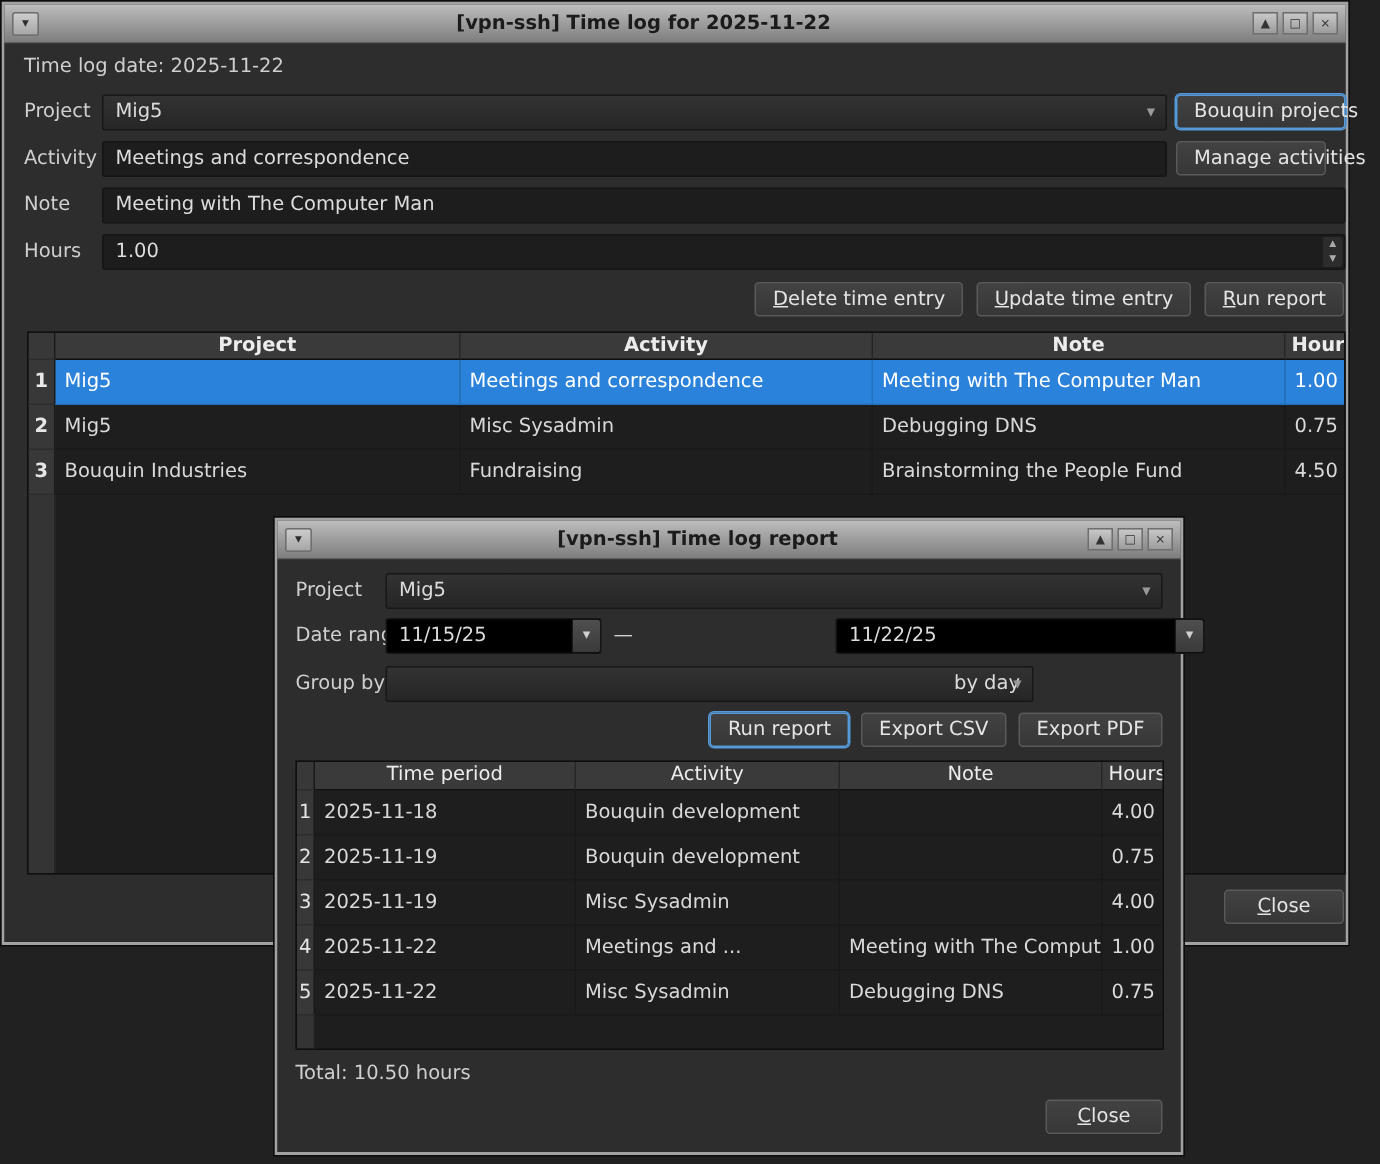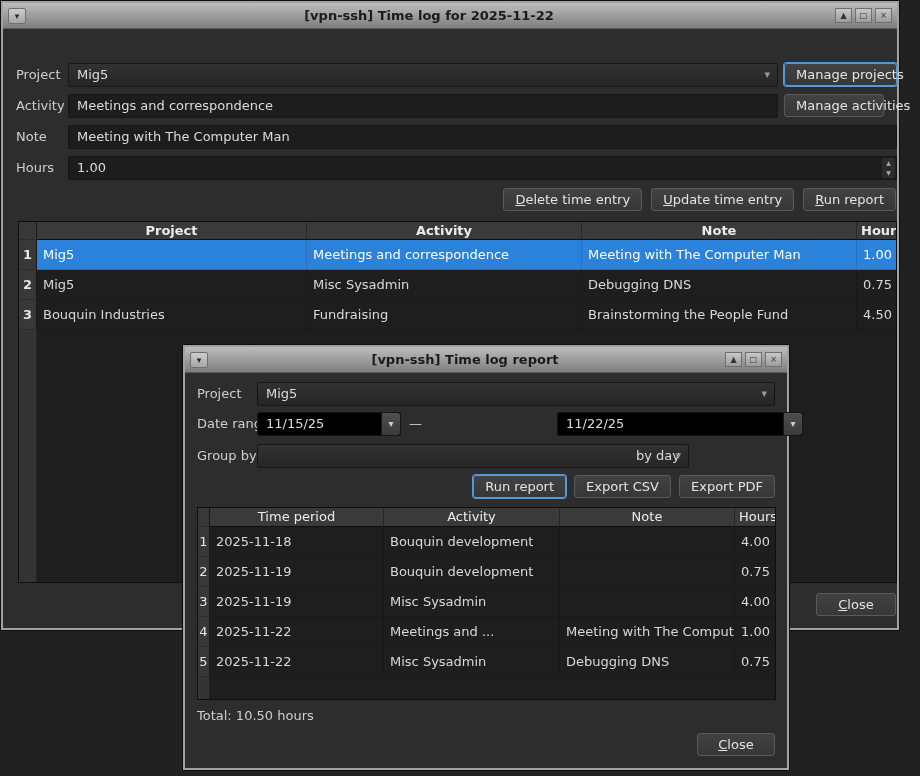--- a/index.html
+++ b/index.html
@@ -131,28 +131,29 @@
     <div class="tb-title">[vpn-ssh] Time log for 2025-11-22</div>
     <div class="tb-btns">
       <div class="tb-btn">▲</div>
       <div class="tb-btn">□</div>
       <div class="tb-btn">×</div>
     </div>
   </div>
 
   <div class="content">
 
+    <div class="lbl" style="left:13px; top:4px;">Time log date: 2025-11-22</div>
 
     <div class="lbl" style="left:13px; top:34px;">Project</div>
     <div class="field combo" style="left:65px; top:34px; width:710px;">
       <span>Mig5</span>
       <span class="arrow">▾</span>
     </div>
     <button class="btn abs focus" style="left:781px; top:34px; width:113px;">
-      <span class="bt">Manage projects</span>
+      <span class="bt">Bouquin projects</span>
     </button>
 
     <div class="lbl" style="left:13px; top:65px;">Activity</div>
     <div class="field" style="left:65px; top:65px; width:710px;">
       <span>Meetings and correspondence</span>
     </div>
     <button class="btn abs" style="left:781px; top:65px; width:100px;">
       <span class="bt">Manage activities</span>
     </button>
 

